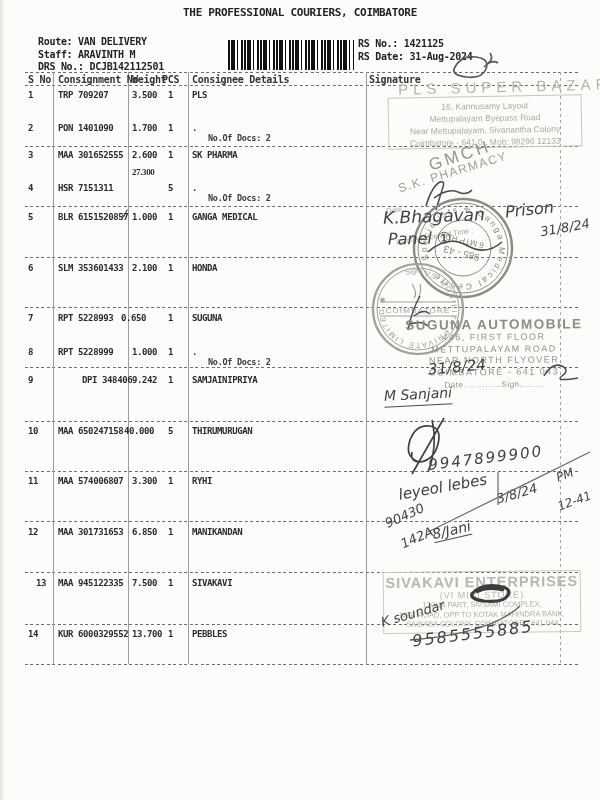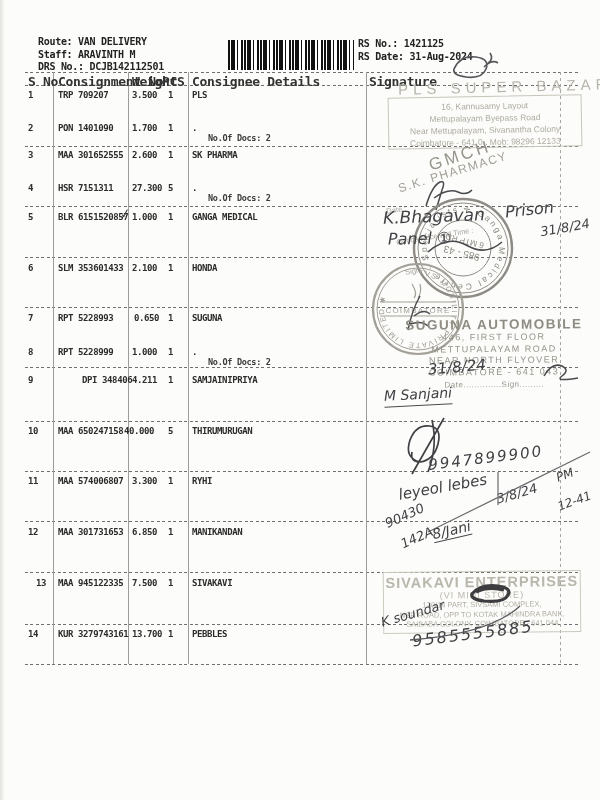--- a/index.html
+++ b/index.html
@@ -10,21 +10,21 @@
   .abs{position:absolute;white-space:pre;}
   .title{font-weight:bold;letter-spacing:-0.3px;color:#222;}
   .info{font-weight:bold;font-size:10px;line-height:12.5px;color:#222;letter-spacing:-0.3px;}
   .barcode{position:absolute;left:228px;top:40px;width:126px;height:30px;
         background:repeating-linear-gradient(90deg,#101010 0 2px,#fff 2px 3px,#101010 3px 7px,#fff 7px 9px,#101010 9px 10px,#fff 10px 13px,#101010 13px 15px,#fff 15px 16px);}
   .sep{position:absolute;left:25px;width:553px;height:1px;
         background:repeating-linear-gradient(90deg,#6f6f6f 0 3px,transparent 3px 5.5px);}
   .vline{position:absolute;width:1px;background:#9c9c98;top:72px;height:592px;}
   .vdot{position:absolute;width:1px;top:72px;height:592px;
         background:repeating-linear-gradient(180deg,#a8a8a4 0 3px,transparent 3px 6px);}
-  .hcell{position:absolute;font-size:13px;font-weight:bold;color:#333;letter-spacing:-0.3px;white-space:pre;}
+  .hcell{position:absolute;font-size:10px;font-weight:bold;color:#333;letter-spacing:-0.3px;white-space:pre;}
   .cell{position:absolute;font-size:9px;font-weight:bold;color:#2c2c2c;letter-spacing:-0.4px;white-space:pre;}
   .docs{position:absolute;font-size:8.5px;font-weight:bold;color:#3a3a3a;letter-spacing:-0.3px;white-space:pre;}
   
   .st{position:absolute;white-space:pre;color:#aba89f;}
   .pls-name{font-family:"Liberation Sans",sans-serif;font-size:15px;letter-spacing:5px;color:#b7b4ab;transform:rotate(-1.5deg);}
   .pls-box{position:absolute;left:388px;top:96px;width:194px;height:52px;border:1px solid #c8c5bb;
         transform:rotate(-1deg);text-align:center;font-family:"Liberation Sans",sans-serif;
         font-size:8.5px;line-height:12px;color:#aeaba1;padding-top:3px;box-sizing:border-box;}
   .gmch{font-family:"Liberation Sans",sans-serif;font-size:17px;letter-spacing:3px;color:#98958d;transform:rotate(-18deg);}
   .skph{font-family:"Liberation Sans",sans-serif;font-size:12px;letter-spacing:1.5px;color:#a19e96;transform:rotate(-17deg);}
@@ -41,20 +41,21 @@
   .siv .a{font-size:7.5px;line-height:9.5px;color:#b3b0a6;}
   
   .hw{position:absolute;font-family:"DejaVu Sans",sans-serif;font-style:italic;color:#414145;white-space:pre;}
   svg{position:absolute;overflow:visible;}
 </style>
 </head>
 <body>
 
 <div class="page">
 
+  <div class="abs title" style="left:0;top:6px;width:600px;text-align:center;font-size:11px;">THE PROFESSIONAL COURIERS, COIMBATORE</div>
 
   <div class="abs info" style="left:38px;top:36px;">Route: VAN DELIVERY</div>
   <div class="abs info" style="left:38px;top:48.5px;">Staff: ARAVINTH M</div>
   <div class="abs info" style="left:38px;top:61px;">DRS No.: DCJB142112501</div>
 
   <div class="barcode"></div>
 
   <div class="abs info" style="left:358px;top:38px;">RS No.: 1421125</div>
   <div class="abs info" style="left:358px;top:50.5px;">RS Date: 31-Aug-2024</div>
 
@@ -94,48 +95,48 @@
       <div class="cell" style="left: 168px; top: 123px;">1</div>
       <div class="cell" style="left: 192px; top: 123px;">.</div>
       <div class="docs" style="left: 208px; top: 133px;">No.Of Docs: 2</div>
       <div class="cell" style="left: 28px; top: 150px;">3</div>
       <div class="cell" style="left: 58px; top: 150px;">MAA 301652555</div>
       <div class="cell" style="left: 132px; top: 150px;">2.600</div>
       <div class="cell" style="left: 168px; top: 150px;">1</div>
       <div class="cell" style="left: 192px; top: 150px;">SK PHARMA</div>
       <div class="cell" style="left: 28px; top: 183px;">4</div>
       <div class="cell" style="left: 58px; top: 183px;">HSR 7151311</div>
-      <div class="cell" style="left: 132px; top: 183px;">27.300</div>
+      <div class="cell" style="left: 132px; top: 167px; font-family: Liberation Serif, serif;">27.300</div>
       <div class="cell" style="left: 168px; top: 183px;">5</div>
       <div class="cell" style="left: 192px; top: 183px;">.</div>
       <div class="docs" style="left: 208px; top: 193px;">No.Of Docs: 2</div>
       <div class="cell" style="left: 28px; top: 212px;">5</div>
       <div class="cell" style="left: 58px; top: 212px;">BLR 6151520857</div>
       <div class="cell" style="left: 132px; top: 212px;">1.000</div>
       <div class="cell" style="left: 168px; top: 212px;">1</div>
       <div class="cell" style="left: 192px; top: 212px;">GANGA MEDICAL</div>
       <div class="cell" style="left: 28px; top: 263px;">6</div>
       <div class="cell" style="left: 58px; top: 263px;">SLM 353601433</div>
       <div class="cell" style="left: 132px; top: 263px;">2.100</div>
       <div class="cell" style="left: 168px; top: 263px;">1</div>
       <div class="cell" style="left: 192px; top: 263px;">HONDA</div>
       <div class="cell" style="left: 28px; top: 313px;">7</div>
       <div class="cell" style="left: 58px; top: 313px;">RPT 5228993</div>
-      <div class="cell" style="left: 134px; top: 313px;">0.650</div>
+      <div class="cell" style="left: 121px; top: 313px;">0.650</div>
       <div class="cell" style="left: 168px; top: 313px;">1</div>
       <div class="cell" style="left: 192px; top: 313px;">SUGUNA</div>
       <div class="cell" style="left: 28px; top: 347px;">8</div>
       <div class="cell" style="left: 58px; top: 347px;">RPT 5228999</div>
       <div class="cell" style="left: 132px; top: 347px;">1.000</div>
       <div class="cell" style="left: 168px; top: 347px;">1</div>
       <div class="cell" style="left: 192px; top: 347px;">.</div>
       <div class="docs" style="left: 208px; top: 357px;">No.Of Docs: 2</div>
       <div class="cell" style="left: 28px; top: 375px;">9</div>
       <div class="cell" style="left: 58px; top: 375px; padding-left: 24px;">DPI 348406</div>
-      <div class="cell" style="left: 132px; top: 375px;">4.211</div>
+      <div class="cell" style="left: 132px; top: 375px;">9.242</div>
       <div class="cell" style="left: 168px; top: 375px;">1</div>
       <div class="cell" style="left: 192px; top: 375px;">SAMJAINIPRIYA</div>
       <div class="cell" style="left: 28px; top: 426px;">10</div>
       <div class="cell" style="left: 58px; top: 426px;">MAA 650247158</div>
       <div class="cell" style="left: 124px; top: 426px;">40.000</div>
       <div class="cell" style="left: 168px; top: 426px;">5</div>
       <div class="cell" style="left: 192px; top: 426px;">THIRUMURUGAN</div>
       <div class="cell" style="left: 28px; top: 476px;">11</div>
       <div class="cell" style="left: 58px; top: 476px;">MAA 574006807</div>
       <div class="cell" style="left: 132px; top: 476px;">3.300</div>
@@ -145,21 +146,21 @@
       <div class="cell" style="left: 58px; top: 527px;">MAA 301731653</div>
       <div class="cell" style="left: 132px; top: 527px;">6.850</div>
       <div class="cell" style="left: 168px; top: 527px;">1</div>
       <div class="cell" style="left: 192px; top: 527px;">MANIKANDAN</div>
       <div class="cell" style="left: 36px; top: 578px;">13</div>
       <div class="cell" style="left: 58px; top: 578px;">MAA 945122335</div>
       <div class="cell" style="left: 132px; top: 578px;">7.500</div>
       <div class="cell" style="left: 168px; top: 578px;">1</div>
       <div class="cell" style="left: 192px; top: 578px;">SIVAKAVI</div>
       <div class="cell" style="left: 28px; top: 629px;">14</div>
-      <div class="cell" style="left: 58px; top: 629px;">KUR 3279743161</div>
+      <div class="cell" style="left: 58px; top: 629px;">KUR 6000329552</div>
       <div class="cell" style="left: 132px; top: 629px;">13.700</div>
       <div class="cell" style="left: 168px; top: 629px;">1</div>
       <div class="cell" style="left: 192px; top: 629px;">PEBBLES</div>
     </div>
 
   <div class="st abs pls-name" style="left:398px;top:78px;">PLS SUPER BAZAR</div>
   <div class="pls-box">
     <div>16, Kannusamy Layout</div>
     <div>Mettupalayam Byepass Road</div>
     <div>Near Mettupalayam, Sivanantha Colony</div>

